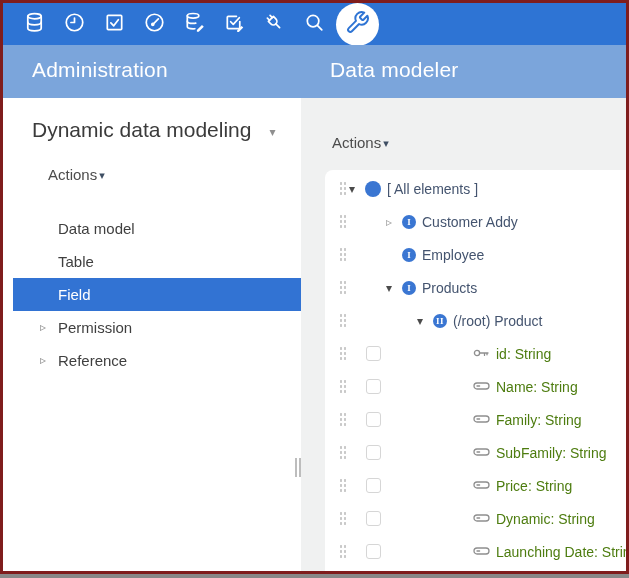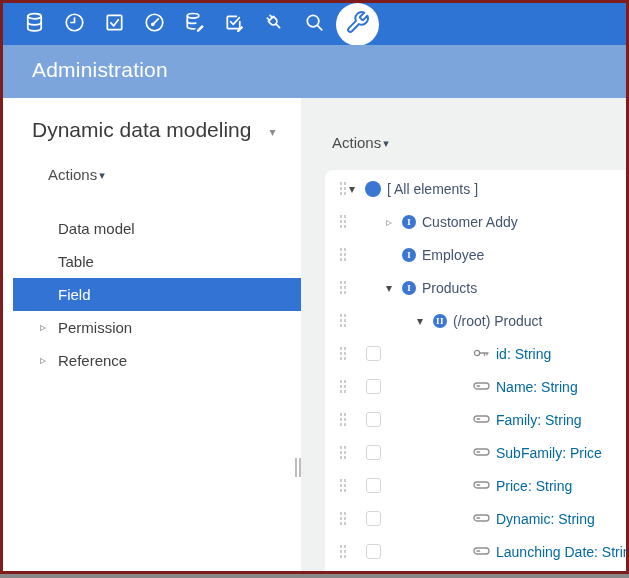--- a/index.html
+++ b/index.html
@@ -89,21 +89,21 @@
   .info-icon{
     width:14px;height:14px;border-radius:50%;background:#3a76d2;color:#fff;flex:none;
     font-family:"Liberation Serif","DejaVu Serif",serif;font-weight:bold;font-size:9px;
     line-height:14px;text-align:center;
   }
   .info-icon.one::after{content:"I";}
   .info-icon.two::after{content:"II";letter-spacing:.5px;}
   .fsvg{flex:none;}
   .fsvg svg{width:17px;height:12px;stroke:#8e8e8e;fill:none;stroke-width:1.3;stroke-linecap:round;}
   .tlabel{font-size:14px;color:#44546f;margin-left:6px;white-space:nowrap;}
-  .trow.fieldrow .tlabel{color:#0369a1;}
+  .trow.fieldrow .tlabel{color:#4d7c0f;}
 </style>
 </head>
 <body>
 
 <div class="window">
 
   <div class="toolbar">
     <button class="tb-btn">
       <span>
         <svg viewBox="0 0 24 24" width="23" height="23" stroke="#fff" fill="none" stroke-width="1.8" stroke-linecap="round">
@@ -182,20 +182,21 @@
           <svg viewBox="0 0 24 24" width="25" height="25">
             <path d="M14.7 6.3a1 1 0 0 0 0 1.4l1.6 1.6a1 1 0 0 0 1.4 0l3.77-3.77a6 6 0 0 1-7.94 7.94l-6.91 6.91a2.12 2.12 0 0 1-3-3l6.91-6.91a6 6 0 0 1 7.94-7.94l-3.76 3.76z" fill="none" stroke="#2e74d4" stroke-width="1.9" stroke-linecap="round" stroke-linejoin="round"></path>
           </svg>
         </span>
       </span>
     </button>
   </div>
 
   <div class="band">
     <div class="htitle left">Administration</div>
+    <div class="htitle right">Data modeler</div>
   </div>
 
   <div class="lpanel">
     <div class="ptitle">
       <span>Dynamic data modeling</span>
       <span class="caret">▾</span>
     </div>
     <div class="actions">
       <span>Actions</span>
       <span class="caret">▾</span>
@@ -324,21 +325,21 @@
       <div class="trow lvl3 fieldrow">
         <span class="dots"></span>
         <span class="cbx"></span>
         <span class="tcontent">
           <span class="fsvg">
             <svg viewBox="0 0 17 12">
                 <rect x="1" y="3" width="15" height="6" rx="3"></rect>
                 <path d="M4 6h2.6"></path>
               </svg>
           </span>
-          <span class="tlabel">SubFamily: Price</span>
+          <span class="tlabel">SubFamily: String</span>
         </span>
       </div>
 
       <div class="trow lvl3 fieldrow">
         <span class="dots"></span>
         <span class="cbx"></span>
         <span class="tcontent">
           <span class="fsvg">
             <svg viewBox="0 0 17 12">
                 <rect x="1" y="3" width="15" height="6" rx="3"></rect>

